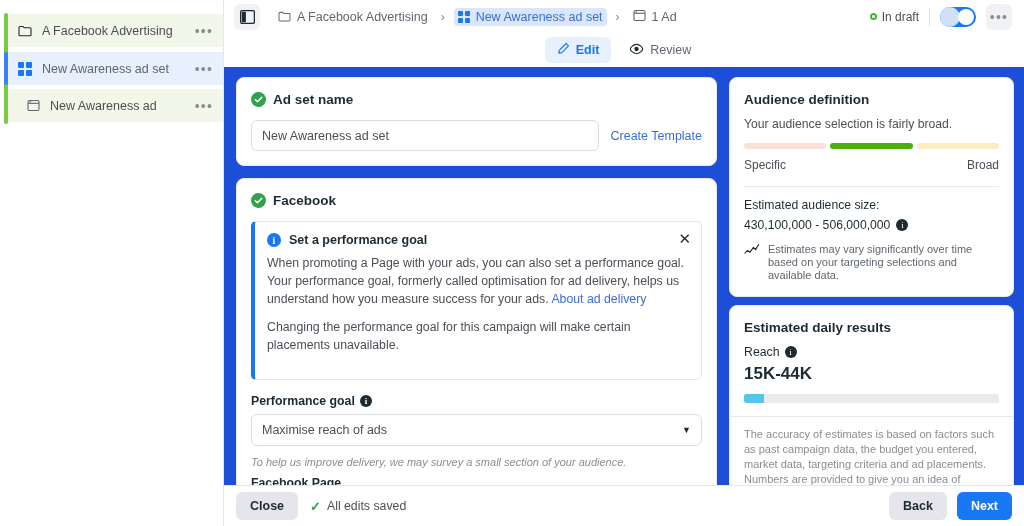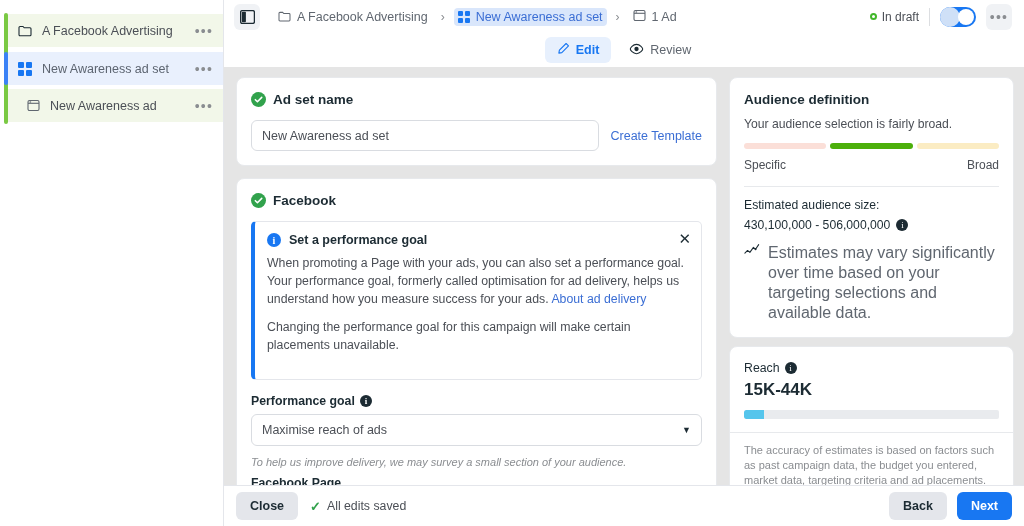--- a/index.html
+++ b/index.html
@@ -68,21 +68,21 @@
   .toggle::after { content:""; position:absolute; right:2px; top:2px; width:16px; height:16px; border-radius:50%; background:#fff; }
   .toggle::before { content:""; position:absolute; left:0; top:0; width:20px; height:20px; border-radius:10px; background:#cfe0f7; }
   .ovf { width: 26px; height: 26px; border-radius: 6px; background: #f0f2f5; display:flex; align-items:center; justify-content:center; cursor:pointer; }
 
   .tabbar { height: 34px; display: flex; align-items: center; justify-content: center; gap: 6px; }
   .tab { display: flex; align-items: center; gap: 6px; font-size: 12.5px; padding: 5px 12px; border-radius: 6px; cursor: pointer; color: #606770; }
   .tab.sel { background: #e7f0fd; color: #1877f2; font-weight: bold; }
 
   .body {
     position: absolute; top: 67px; left: 0; right: 0; bottom: 41px;
-    background: #e5e5e5; display: flex; gap: 12px; padding: 10px 10px 0 12px;
+    background: #1d4ed8; display: flex; gap: 12px; padding: 10px 10px 0 12px;
     overflow: hidden;
   }
   .col-left { flex: 1 1 auto; min-width: 0; display: flex; flex-direction: column; gap: 12px; }
   .col-right { flex: 0 0 285px; display: flex; flex-direction: column; gap: 8px; }
 
   .card { background: #fff; border-radius: 8px; border: 1px solid #e7e9ec; padding: 14px; }
   .card.tight { padding: 14px 14px 16px 14px; }
   .sec-head { display: flex; align-items: center; gap: 7px; margin-bottom: 13px; }
   .sec-title { font-size: 13.5px; font-weight: bold; color: #1c2b33; }
   .chk { width: 15px; height: 15px; border-radius: 50%; background: #31a24c; display:flex; align-items:center; justify-content:center; flex:0 0 15px; }
@@ -120,21 +120,21 @@
 
   
   .rcard-title { font-size: 13.5px; font-weight: bold; color:#1c2b33; margin-bottom: 10px; }
   .rcard-sub { font-size: 12.2px; color:#4b4f56; margin-bottom: 12px; }
   .segbar { display:flex; gap: 4px; }
   .seg { height: 6px; border-radius: 3px; flex: 1; }
   .seg-lbls { display:flex; justify-content:space-between; margin-top: 9px; font-size:12px; color:#4b4f56; }
   .divider { height:1px; background:#e7e9ec; margin: 14px 0 11px 0; }
   .est-line { font-size:12.2px; color:#1c2b33; display:flex; align-items:center; gap:6px; flex-wrap:wrap; }
   .note { display:flex; gap:8px; margin-top:11px; }
-  .note-txt { font-size:16px; color:#606770; line-height:20px; }
+  .note-txt { font-size:11px; color:#606770; line-height:13px; }
 
   .reach-lbl { font-size:12.3px; color:#1c2b33; display:flex; align-items:center; gap:5px; margin-bottom:5px;}
   .reach-val { font-size:17px; font-weight:bold; color:#1c2b33; margin-bottom:10px; }
   .track { height:9px; border-radius:2px; background:#e9ebee; overflow:hidden; }
   .track > i { display:block; height:9px; background:#55c5ec; border-radius:2px 0 0 2px; }
   .acc-divider { height:1px; background:#e7e9ec; margin: 13px -14px 10px -14px; }
   .acc-txt { font-size:11px; color:#8a8d91; line-height:15px; }
 
   
   .footer {
@@ -361,20 +361,21 @@
               <svg width="16" height="14" viewBox="0 0 18 14">
                   <path d="M1 10.5l3-3 2.6 2.2L10.6 4l2.4 2.2L16.5 1" fill="none" stroke="#1c2b33" stroke-width="1.2" stroke-linecap="round" stroke-linejoin="round"></path>
                   <circle cx="13" cy="6.2" r="1.1" fill="#1c2b33"></circle>
                 </svg>
             </span>
             <span class="note-txt">Estimates may vary significantly over time based on your targeting selections and available data.</span>
           </div>
         </div>
 
         <div class="card">
+          <div class="rcard-title">Estimated daily results</div>
           <div class="reach-lbl">
             <span>Reach</span>
             <span class="info-k">i</span>
           </div>
           <div class="reach-val">15K-44K</div>
           <div class="track">
               <i style="width: 8%; background: rgb(85, 197, 236);"></i>
             </div>
           <div class="acc-divider"></div>
           <div class="acc-txt">The accuracy of estimates is based on factors such as past campaign data, the budget you entered, market data, targeting criteria and ad placements. Numbers are provided to give you an idea of performance for your budget, but are only estimates and don't guarantee results.</div>

